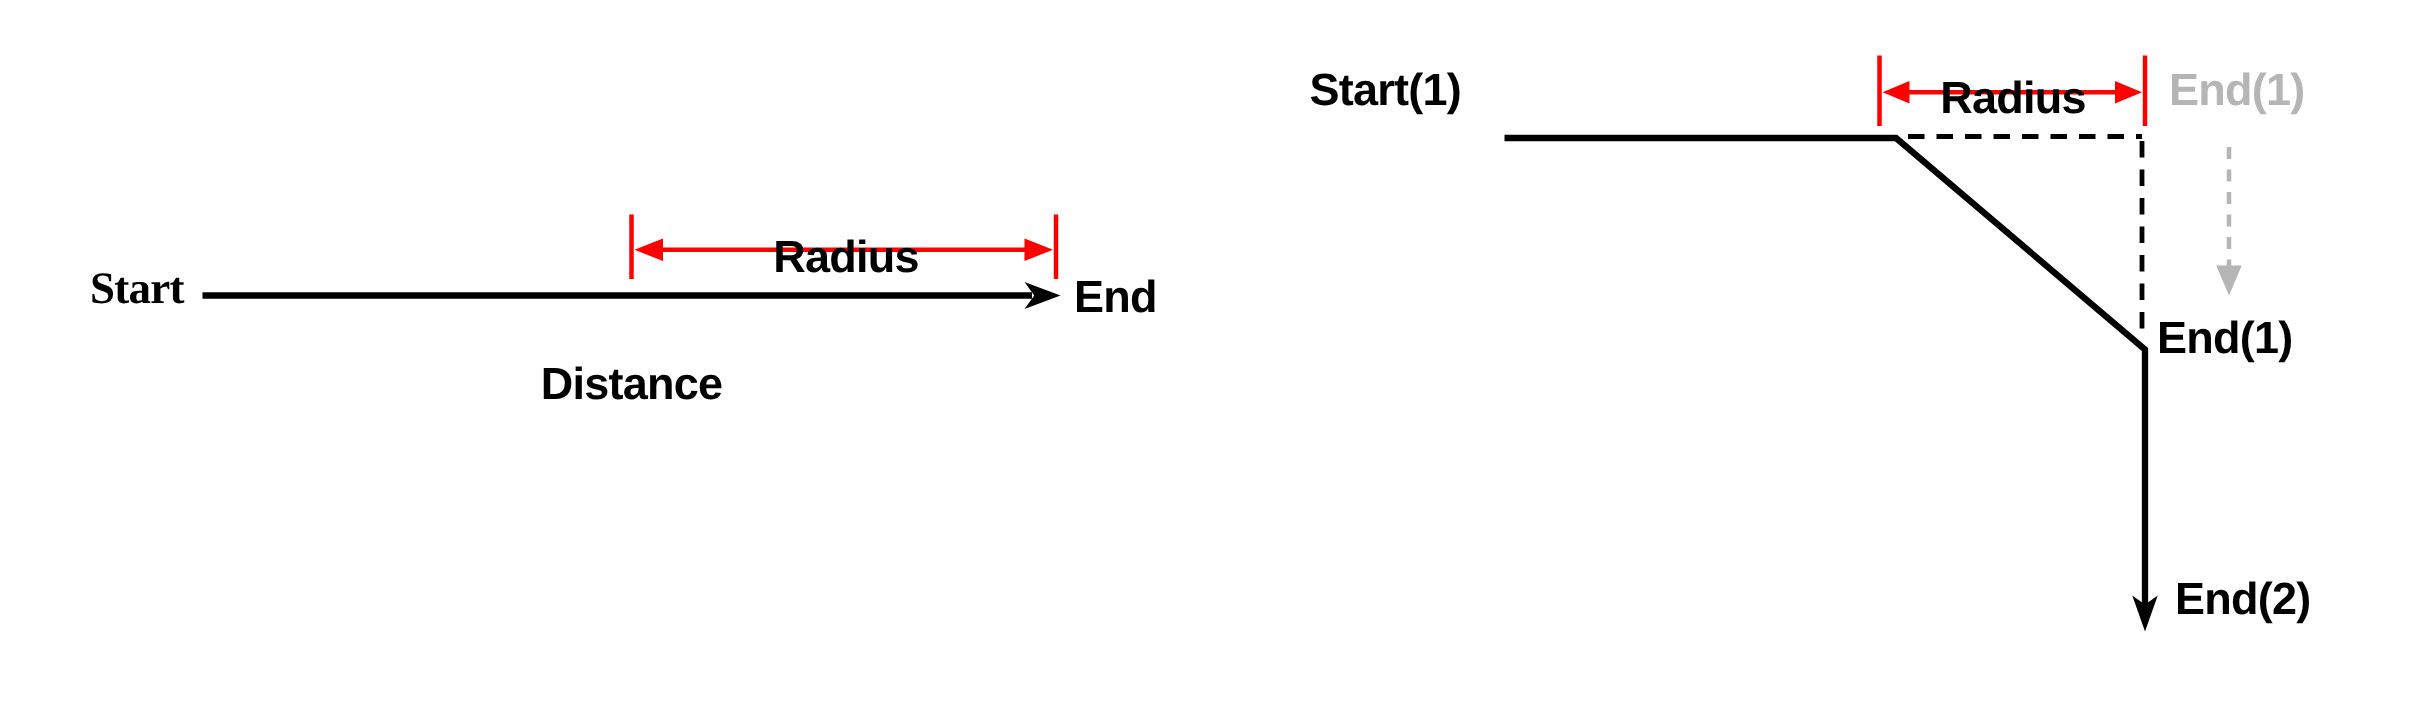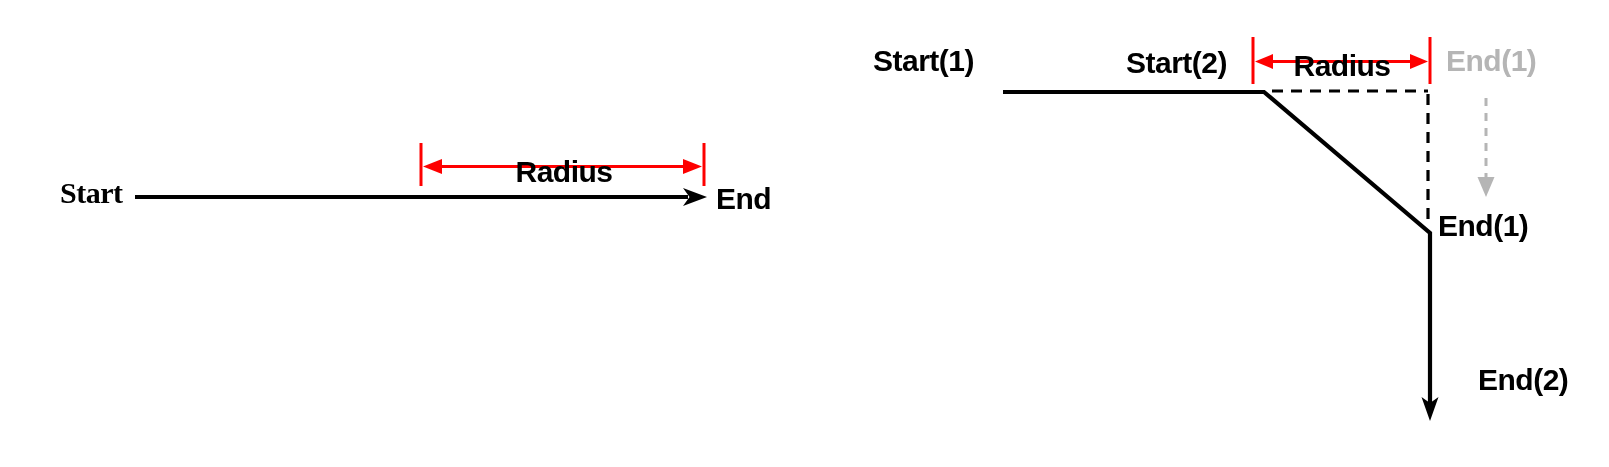--- a/index.html
+++ b/index.html
@@ -54,21 +54,21 @@
       <line x1="1253" y1="37" x2="1253" y2="84" stroke-width="3" stroke="#fe0000"></line>
       <line x1="1430" y1="37" x2="1430" y2="84" stroke-width="3" stroke="#fe0000"></line>
       <line x1="1261" y1="61.5" x2="1422" y2="61.5" stroke-width="3" stroke="#fe0000"></line>
       <polygon points="1255,61.5 1273,54 1273,69" fill="#fe0000"></polygon>
       <polygon points="1428,61.5 1410,54 1410,69" fill="#fe0000"></polygon>
     </g>
   </svg>
 
   <div class="lbl" style="left:60px; top:178px;font-family:Liberation Serif, serif;">Start</div>
   <div class="lbl" style="left:716px; top:184px;text-align:right;">End</div>
+  <div class="lbl centered" style="left:421px; top:218px;">Distance</div>
   <div class="lbl centered" style="left:564px; top:133px;">Radius</div>
 
   <div class="lbl" style="left:873px; top:46px;">Start(1)</div>
-  <div class="lbl" style="left:1126px; top:48px;">Start(2)</div>
   <div class="lbl centered" style="left:1342px; top:27px;">Radius</div>
   <div class="lbl ghost" style="left:1446px; top:46px;">End(1)</div>
   <div class="lbl" style="left:1438px; top:211px;">End(1)</div>
-  <div class="lbl" style="left:1450px; top:365px;margin-left:28px;">End(2)</div>
+  <div class="lbl" style="left:1450px; top:385px;">End(2)</div>
 </div>
 
 </body></html>

